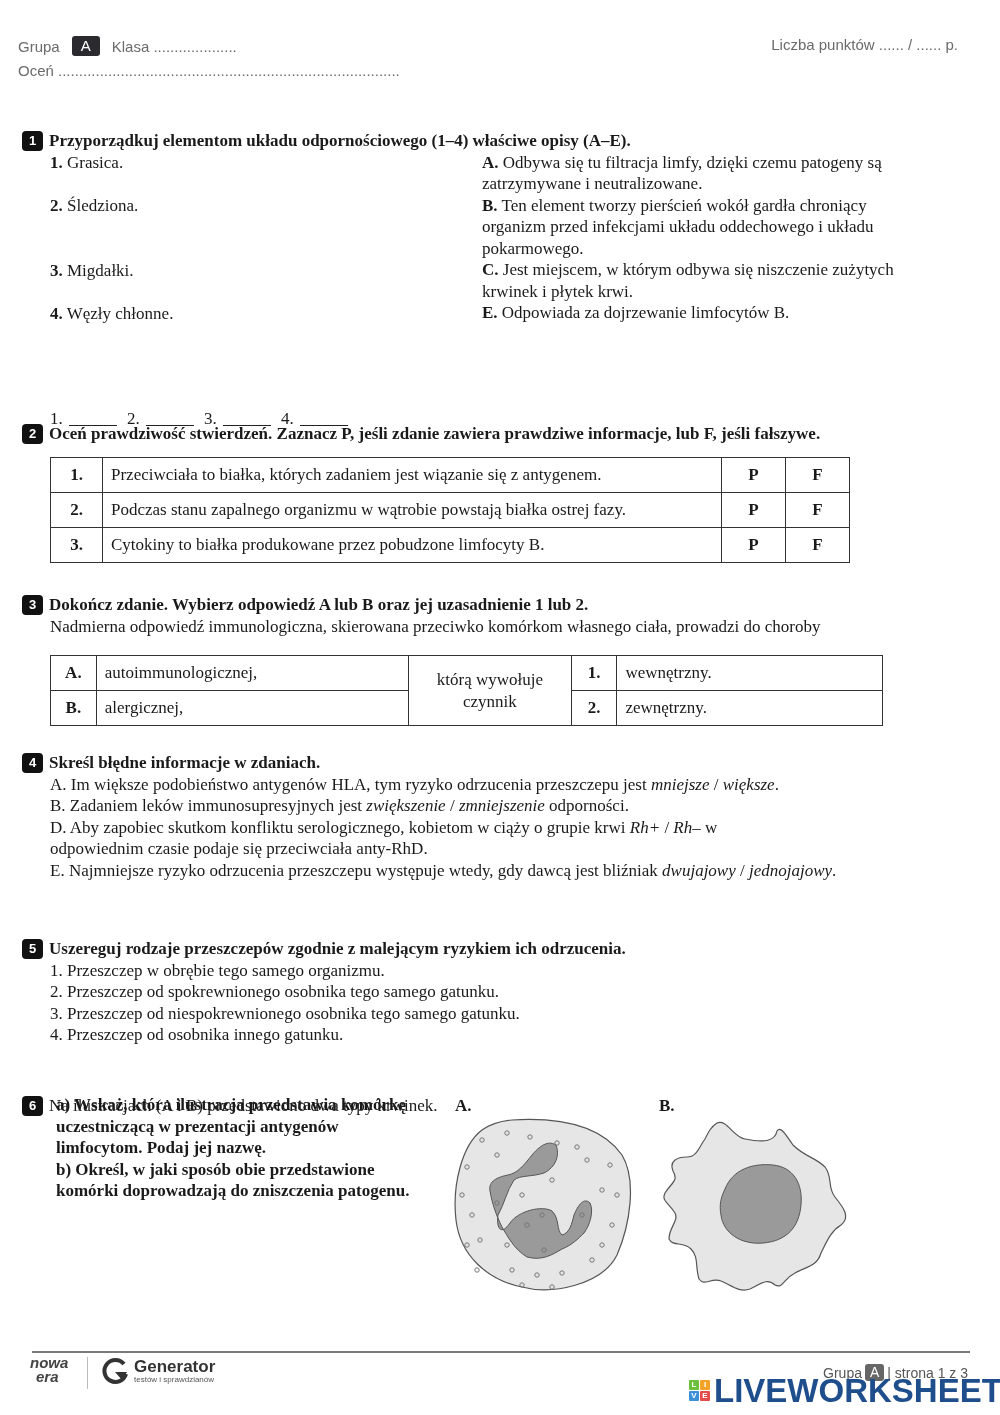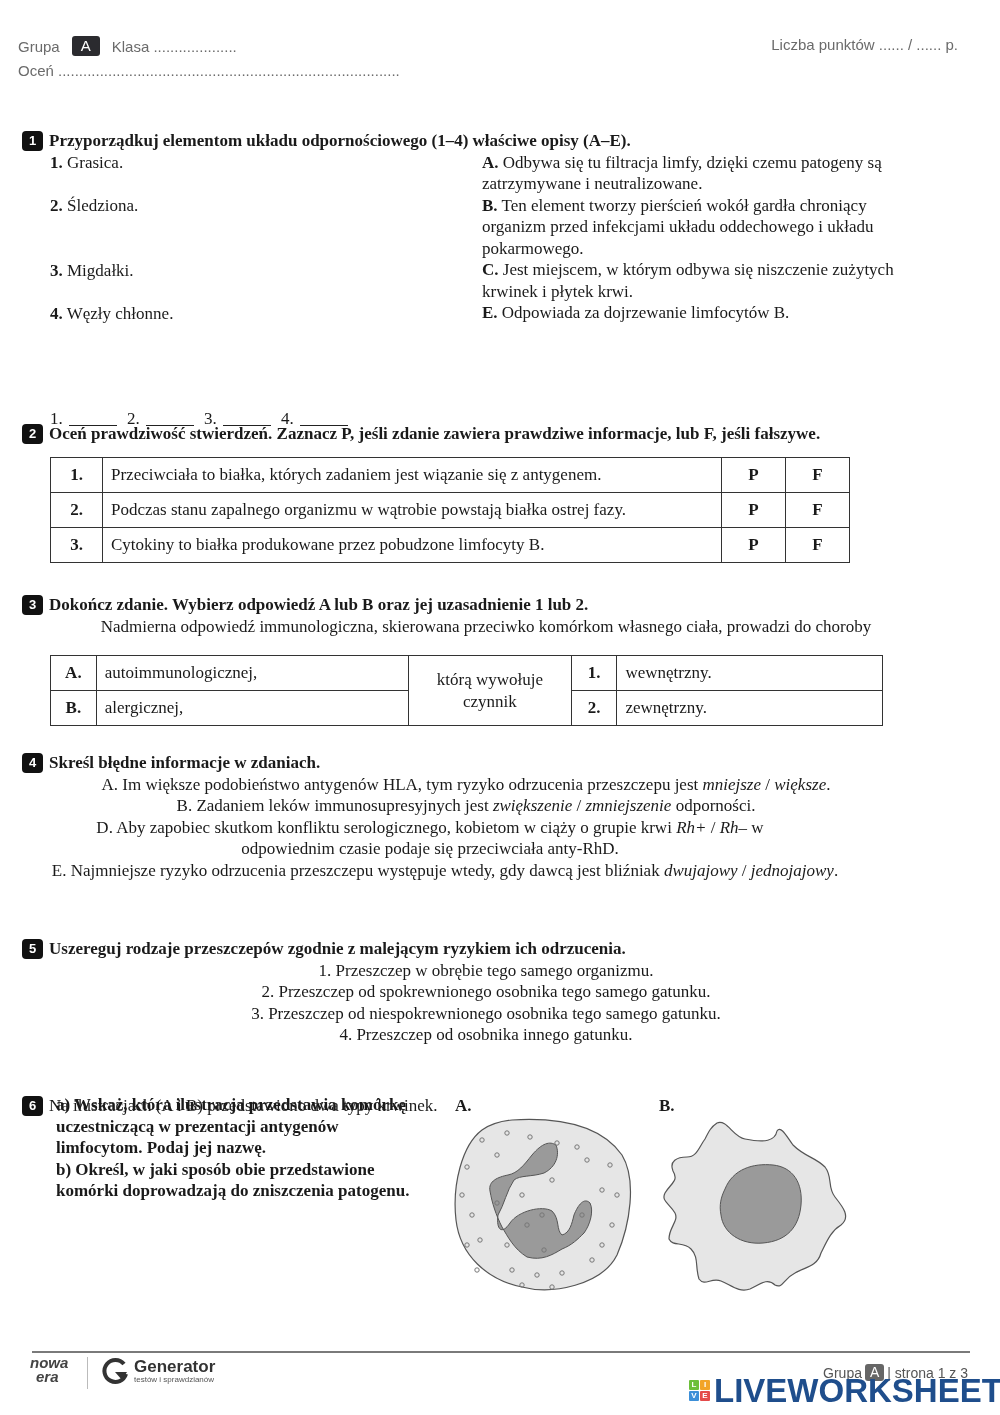--- a/index.html
+++ b/index.html
@@ -8,21 +8,21 @@
 
   .hdr { position: absolute; font-family: "Liberation Sans", sans-serif; font-size: 15px; color: #6b6b6b; }
   .hdr-line1 { left: 18px; top: 36px; display: flex; align-items: center; gap: 8px; }
   .hdr-line2 { left: 18px; top: 62px; }
   .hdr-right { right: 42px; top: 36px; }
   .group-badge { display: inline-block; background: #2b2b2f; color: #fff; border-radius: 3px; padding: 0 9px; font-size: 15px; line-height: 20px; margin: 0 4px; }
 
   .q { position: absolute; left: 22px; font-size: 17px; line-height: 21.5px; }
   .qnum { display: inline-block; width: 21px; height: 20px; background: #111; color: #fff; border-radius: 4px; font-family: "Liberation Sans", sans-serif; font-weight: bold; font-size: 13px; text-align: center; line-height: 20px; vertical-align: 1px; margin-right: 6px; }
   .qtitle { font-weight: bold; }
-  .indent { padding-left: 28px; text-align: center; }
+  .indent { padding-left: 28px; }
 
   
   .q1 { top: 130px; width: 900px; }
   .q1-cols { position: relative; height: 236px; }
   .q1-left { position: absolute; left: 28px; top: 0; }
   .q1-left div { position: absolute; white-space: nowrap; }
   .q1-right { position: absolute; left: 460px; top: 0; width: 420px; }
   .q1-answers { padding-left: 28px; margin-top: 0; }
   .blank { display: inline-block; width: 48px; border-bottom: 1px solid #222; margin: 0 6px; height: 14px; vertical-align: -2px; }
 

